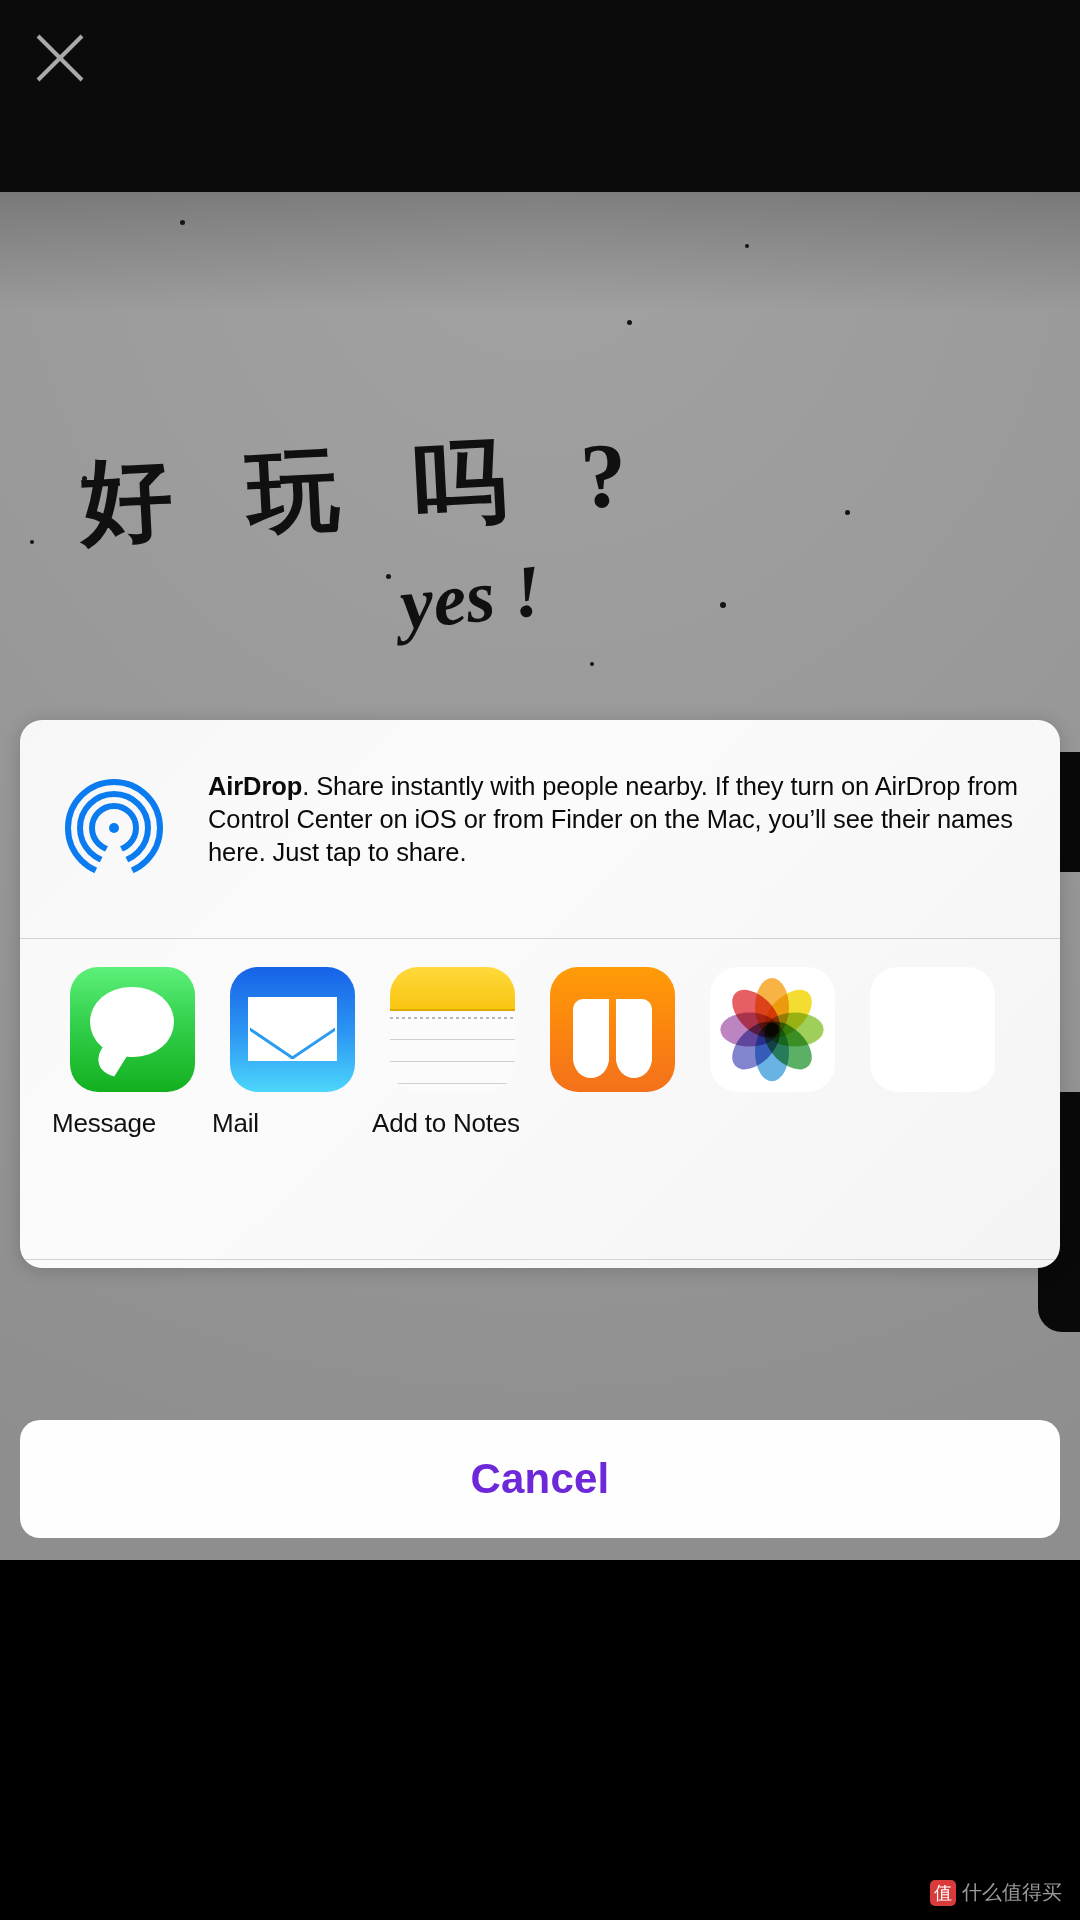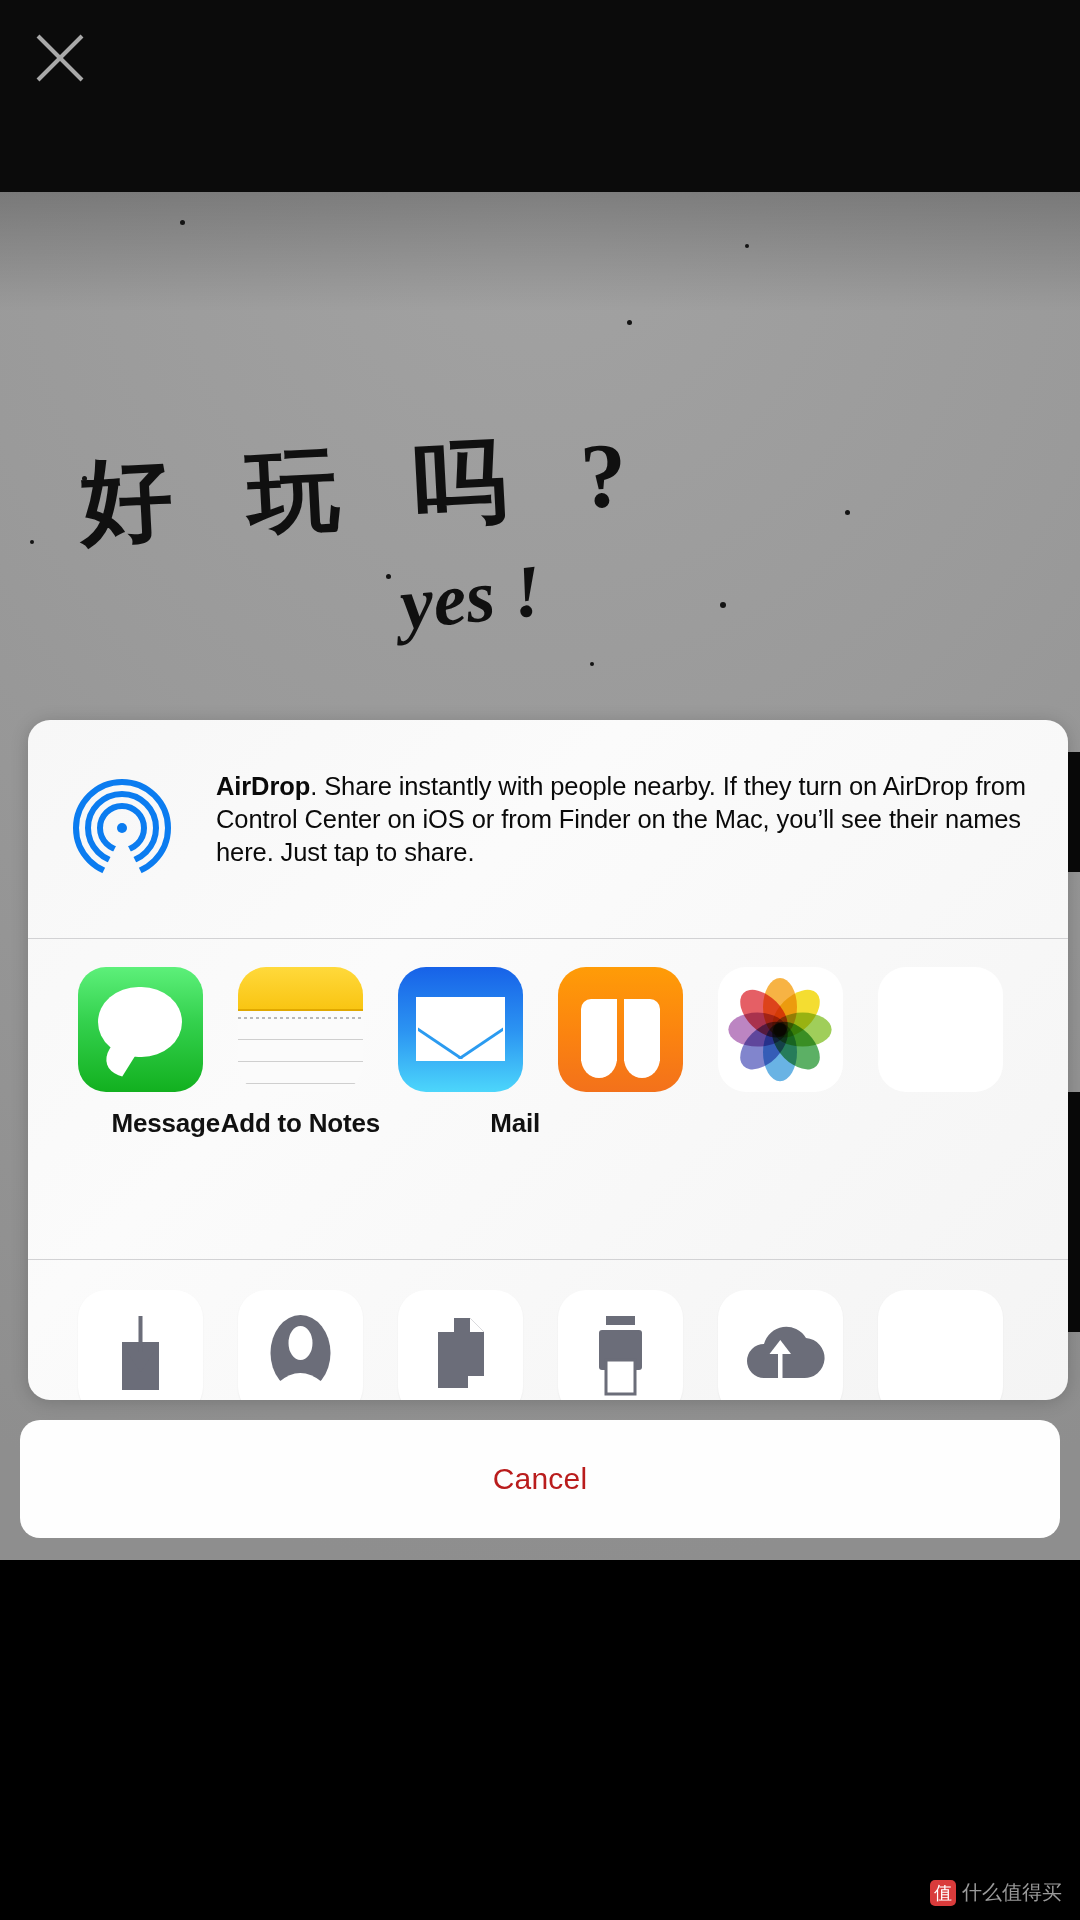--- a/index.html
+++ b/index.html
@@ -29,40 +29,40 @@
        line-height:1;user-select:none;}
   #ink-1{left:80px;top:250px;font-size:92px;letter-spacing:26px;font-weight:700;
          transform:rotate(-3deg);}
   #ink-2{left:400px;top:368px;font-size:74px;font-style:italic;font-weight:700;
          transform:rotate(-6deg);}
   .speck{position:absolute;background:#141414;border-radius:50%;}
   .brushblack{position:absolute;background:#090909;}
 
   
   #sheet{
-    position:absolute;left:28px;top:720px;width:1040px;height:680px;
+    position:absolute;left:20px;top:720px;width:1040px;height:548px;
     border-radius:22px;overflow:hidden;
     background:linear-gradient(135deg,#f7f7f7 0%,#fbfbfb 35%,#f4f4f4 100%);
     box-shadow:0 2px 18px rgba(0,0,0,.18);
   }
   .sheet-sep{height:1px;background:#d2d2d4;width:100%;}
 
   
   #airdrop-block{display:flex;padding:50px 32px 0 42px;height:218px;box-sizing:border-box;}
   #airdrop-icon{width:104px;height:104px;flex:0 0 104px;margin-top:6px;}
   #airdrop-text{
     margin-left:42px;font-size:25.5px;line-height:33px;color:#0a0a0a;
     letter-spacing:-.1px;
   }
   #airdrop-text b{font-weight:700;}
 
   
   #apps-row{display:flex;padding:28px 0 0 0;height:320px;box-sizing:border-box;
             position:relative;overflow:hidden;}
-  .app-cell{width:160px;flex:0 0 160px;text-align:right;margin-left:0;font-weight:bold;}
+  .app-cell{width:160px;flex:0 0 160px;text-align:left;margin-left:0;}
   .app-cell:first-child{margin-left:32px;}
   .app-icon{width:125px;height:125px;margin:0 auto;border-radius:28px;
             position:relative;overflow:hidden;}
   .app-label{margin-top:16px;font-size:26px;line-height:31px;color:#111;letter-spacing:-.2px;}
 
   .ic-message{background:linear-gradient(to bottom,#5df07a 0%,#35d24f 42%,#12b01f 100%);}
   .bubble{position:absolute;left:20px;top:20px;width:84px;height:70px;background:#fff;
           border-radius:50%/52%;}
   .bubble:after{content:"";position:absolute;left:6px;bottom:-17px;width:26px;height:26px;
           background:#fff;border-radius:0 0 0 22px;transform:rotate(18deg) skewX(-14deg);}
@@ -105,21 +105,21 @@
             position:relative;box-shadow:0 1px 2px rgba(0,0,0,.06);}
   .act-label{margin-top:16px;font-size:26px;line-height:30px;color:#111;letter-spacing:-.2px;}
   .gl{fill:#6b6d79;}
 
   
   #cancel-btn{
     position:absolute;left:20px;top:1420px;width:1040px;height:118px;
     background:#fefefe;border-radius:20px;display:flex;align-items:center;
     justify-content:center;cursor:pointer;
   }
-  #cancel-label{font-size:30px;color:#b91c1c;letter-spacing:.2px;}
+  #cancel-label{font-size:42px;color:#6d28d9;letter-spacing:.2px;font-weight:bold;}
 
   
   #bottom-strip{position:absolute;left:0;top:1560px;width:1080px;height:360px;background:#000;}
   #watermark{position:absolute;right:18px;bottom:14px;display:flex;align-items:center;gap:6px;
              color:#9a9a9a;font-size:20px;}
   #wm-badge{width:26px;height:26px;border-radius:5px;background:#d93b3b;color:#fff;
             font-size:18px;display:flex;align-items:center;justify-content:center;}
 </style>
 </head>
 <body>
@@ -183,37 +183,37 @@
   <div id="apps-row">
 
     <div class="app-cell">
       <div class="app-icon ic-message">
         <div class="bubble"></div>
       </div>
       <div class="app-label">Message</div>
     </div>
 
     <div class="app-cell">
+      <div class="app-icon ic-mail">
+        <div class="env">
+            <i></i>
+          </div>
+      </div>
+      <div class="app-label">Mail</div>
+    </div>
+
+    <div class="app-cell">
       <div class="app-icon ic-notes">
         <div class="notes-top"></div>
         <div class="notes-dots"></div>
         <div class="notes-line" style="top:72px"></div>
         <div class="notes-line" style="top:94px"></div>
         <div class="notes-line" style="top:116px"></div>
       </div>
       <div class="app-label">Add to Notes</div>
-    </div>
-
-    <div class="app-cell">
-      <div class="app-icon ic-mail">
-        <div class="env">
-            <i></i>
-          </div>
-      </div>
-      <div class="app-label">Mail</div>
     </div>
 
     <div class="app-cell">
       <div class="app-icon ic-ibooks">
         <div class="book">
           <div class="pg l"></div>
             <div class="pg r"></div>
             <div class="sp"></div>
         </div>
       </div>

